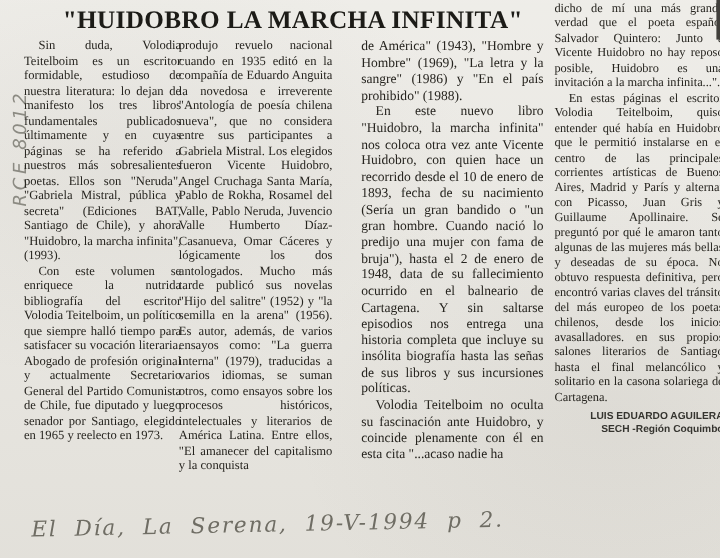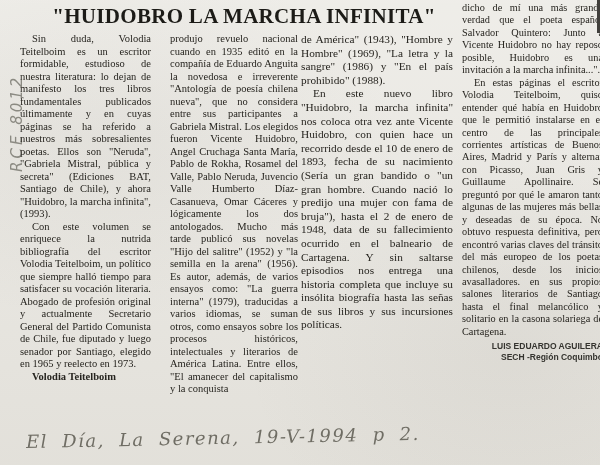--- a/index.html
+++ b/index.html
@@ -24,21 +24,21 @@
   }
   .headline{
     position:absolute;top:4px;left:28px;width:432px;
     text-align:center;white-space:nowrap;
     font-weight:bold;font-size:21px;letter-spacing:0.3px;color:#1c1b17;
   }
   .col{position:absolute;top:33px;text-align:justify;font-size:10.5px;line-height:12.5px;}
   .col p{margin:0;}
   .col p.ind{text-indent:12px;}
   .col1{left:20px;width:131px;}
-  .col2{left:170px;width:128px;}
+  .col2{left:149px;width:128px;}
   .col3{left:301px;width:152px;font-size:11.3px;line-height:13.6px;}
   .col4{left:462px;width:141px;top:2px;font-size:10.3px;line-height:12.45px;}
   .bold-line{font-weight:bold;}
   .byline{
     margin-top:3px;text-align:right;
     font-family:"Liberation Sans", sans-serif;font-weight:bold;
     font-size:8.5px;line-height:10.5px;color:#35342f;
   }
   .source-note{
     position:absolute;left:26px;top:427px;white-space:nowrap;
@@ -53,30 +53,30 @@
 
 <div class="page">
 
   <div class="archive-code">RCE 8012</div>
 
   <div class="headline">"HUIDOBRO LA MARCHA INFINITA"</div>
 
   <div class="col col1">
     <p class="ind">Sin duda, Volodia Teitelboim es un escritor formidable, estudioso de nuestra literatura: lo dejan de manifesto los tres libros fundamentales publicados últimamente y en cuyas páginas se ha referido a nuestros más sobresalientes poetas. Ellos son "Neruda", "Gabriela Mistral, pública y secreta" (Ediciones BAT, Santiago de Chile), y ahora "Huidobro, la marcha infinita", (1993).</p>
     <p class="ind">Con este volumen se enriquece la nutrida bibliografía del escritor Volodia Teitelboim, un político que siempre halló tiempo para satisfacer su vocación literaria. Abogado de profesión original y actualmente Secretario General del Partido Comunista de Chile, fue diputado y luego senador por Santiago, elegido en 1965 y reelecto en 1973.</p>
-    <p class="ind bold-line">Volodia Teitelboim</p>
   </div>
 
   <div class="col col2">
     <p>produjo revuelo nacional cuando en 1935 editó en la compañía de Eduardo Anguita la novedosa e irreverente "Antología de poesía chilena nueva", que no considera entre sus participantes a Gabriela Mistral. Los elegidos fueron Vicente Huidobro, Angel Cruchaga Santa María, Pablo de Rokha, Rosamel del Valle, Pablo Neruda, Juvencio Valle Humberto Díaz-Casanueva, Omar Cáceres y lógicamente los dos antologados. Mucho más tarde publicó sus novelas "Hijo del salitre" (1952) y "la semilla en la arena" (1956). Es autor, además, de varios ensayos como: "La guerra interna" (1979), traducidas a varios idiomas, se suman otros, como ensayos sobre los procesos históricos, intelectuales y literarios de América Latina. Entre ellos, "El amanecer del capitalismo y la conquista</p>
   </div>
 
   <div class="col col3">
     <p>de América" (1943), "Hombre y Hombre" (1969), "La letra y la sangre" (1986) y "En el país prohibido" (1988).</p>
     <p class="ind">En este nuevo libro "Huidobro, la marcha infinita" nos coloca otra vez ante Vicente Huidobro, con quien hace un recorrido desde el 10 de enero de 1893, fecha de su nacimiento (Sería un gran bandido o "un gran hombre. Cuando nació lo predijo una mujer con fama de bruja"), hasta el 2 de enero de 1948, data de su fallecimiento ocurrido en el balneario de Cartagena. Y sin saltarse episodios nos entrega una historia completa que incluye su insólita biografía hasta las señas de sus libros y sus incursiones políticas.</p>
+    <p class="ind">Volodia Teitelboim no oculta su fascinación ante Huidobro, y coincide plenamente con él en esta cita "...acaso nadie ha</p>
   </div>
 
   <div class="col col4">
     <p>dicho de mí una más grande verdad que el poeta español Salvador Quintero: Junto a Vicente Huidobro no hay reposo posible, Huidobro es una invitación a la marcha infinita...".</p>
     <p class="ind">En estas páginas el escritor Volodia Teitelboim, quiso entender qué había en Huidobro que le permitió instalarse en el centro de las principales corrientes artísticas de Buenos Aires, Madrid y París y alternar con Picasso, Juan Gris y Guillaume Apollinaire. Se preguntó por qué le amaron tanto algunas de las mujeres más bellas y deseadas de su época. No obtuvo respuesta definitiva, pero encontró varias claves del tránsito del más europeo de los poetas chilenos, desde los inicios avasalladores. en sus propios salones literarios de Santiago hasta el final melancólico y solitario en la casona solariega de Cartagena.</p>
     <div class="byline">
       <div>LUIS EDUARDO AGUILERA</div>
       <div>SECH -Región Coquimbo</div>
     </div>
   </div>

